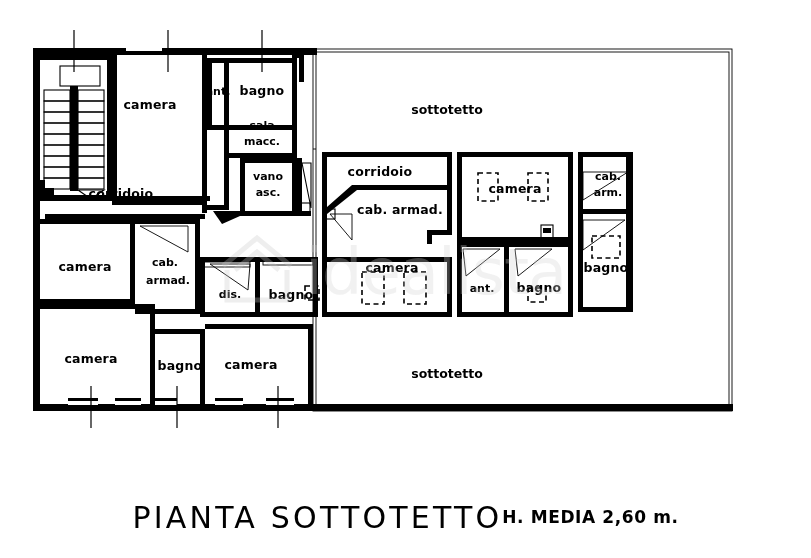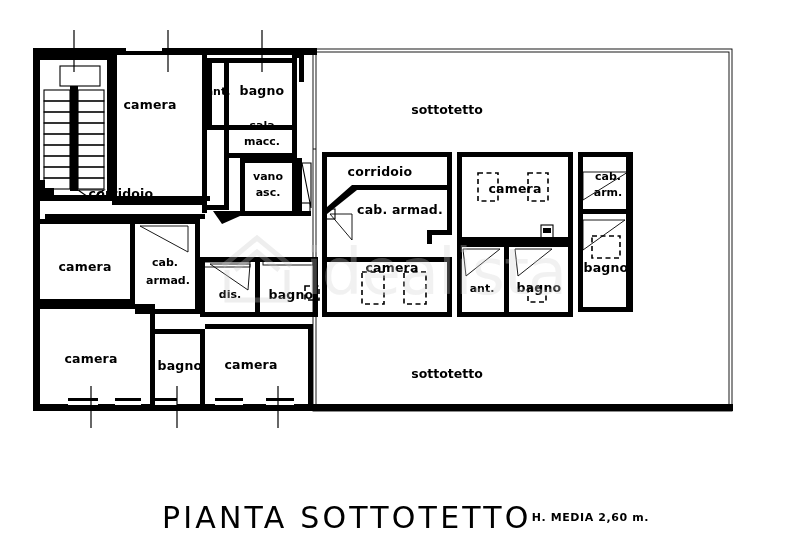--- a/index.html
+++ b/index.html
@@ -39,21 +39,21 @@
   .caption-main {
     font-family: "DejaVu Sans", sans-serif;
     font-size: 30px;
     letter-spacing: 3.2px;
     color: #000000;
     font-weight: 400;
     white-space: nowrap;
   }
   .caption-sub {
     font-family: "DejaVu Sans", sans-serif;
-    font-size: 11px;
+    font-size: 17px;
     letter-spacing: 0.6px;
     color: #000000;
     font-weight: 700;
     white-space: nowrap;
   }
   .watermark {
     position: absolute;
     left: 205px;
     top: 218px;
     width: 420px;

